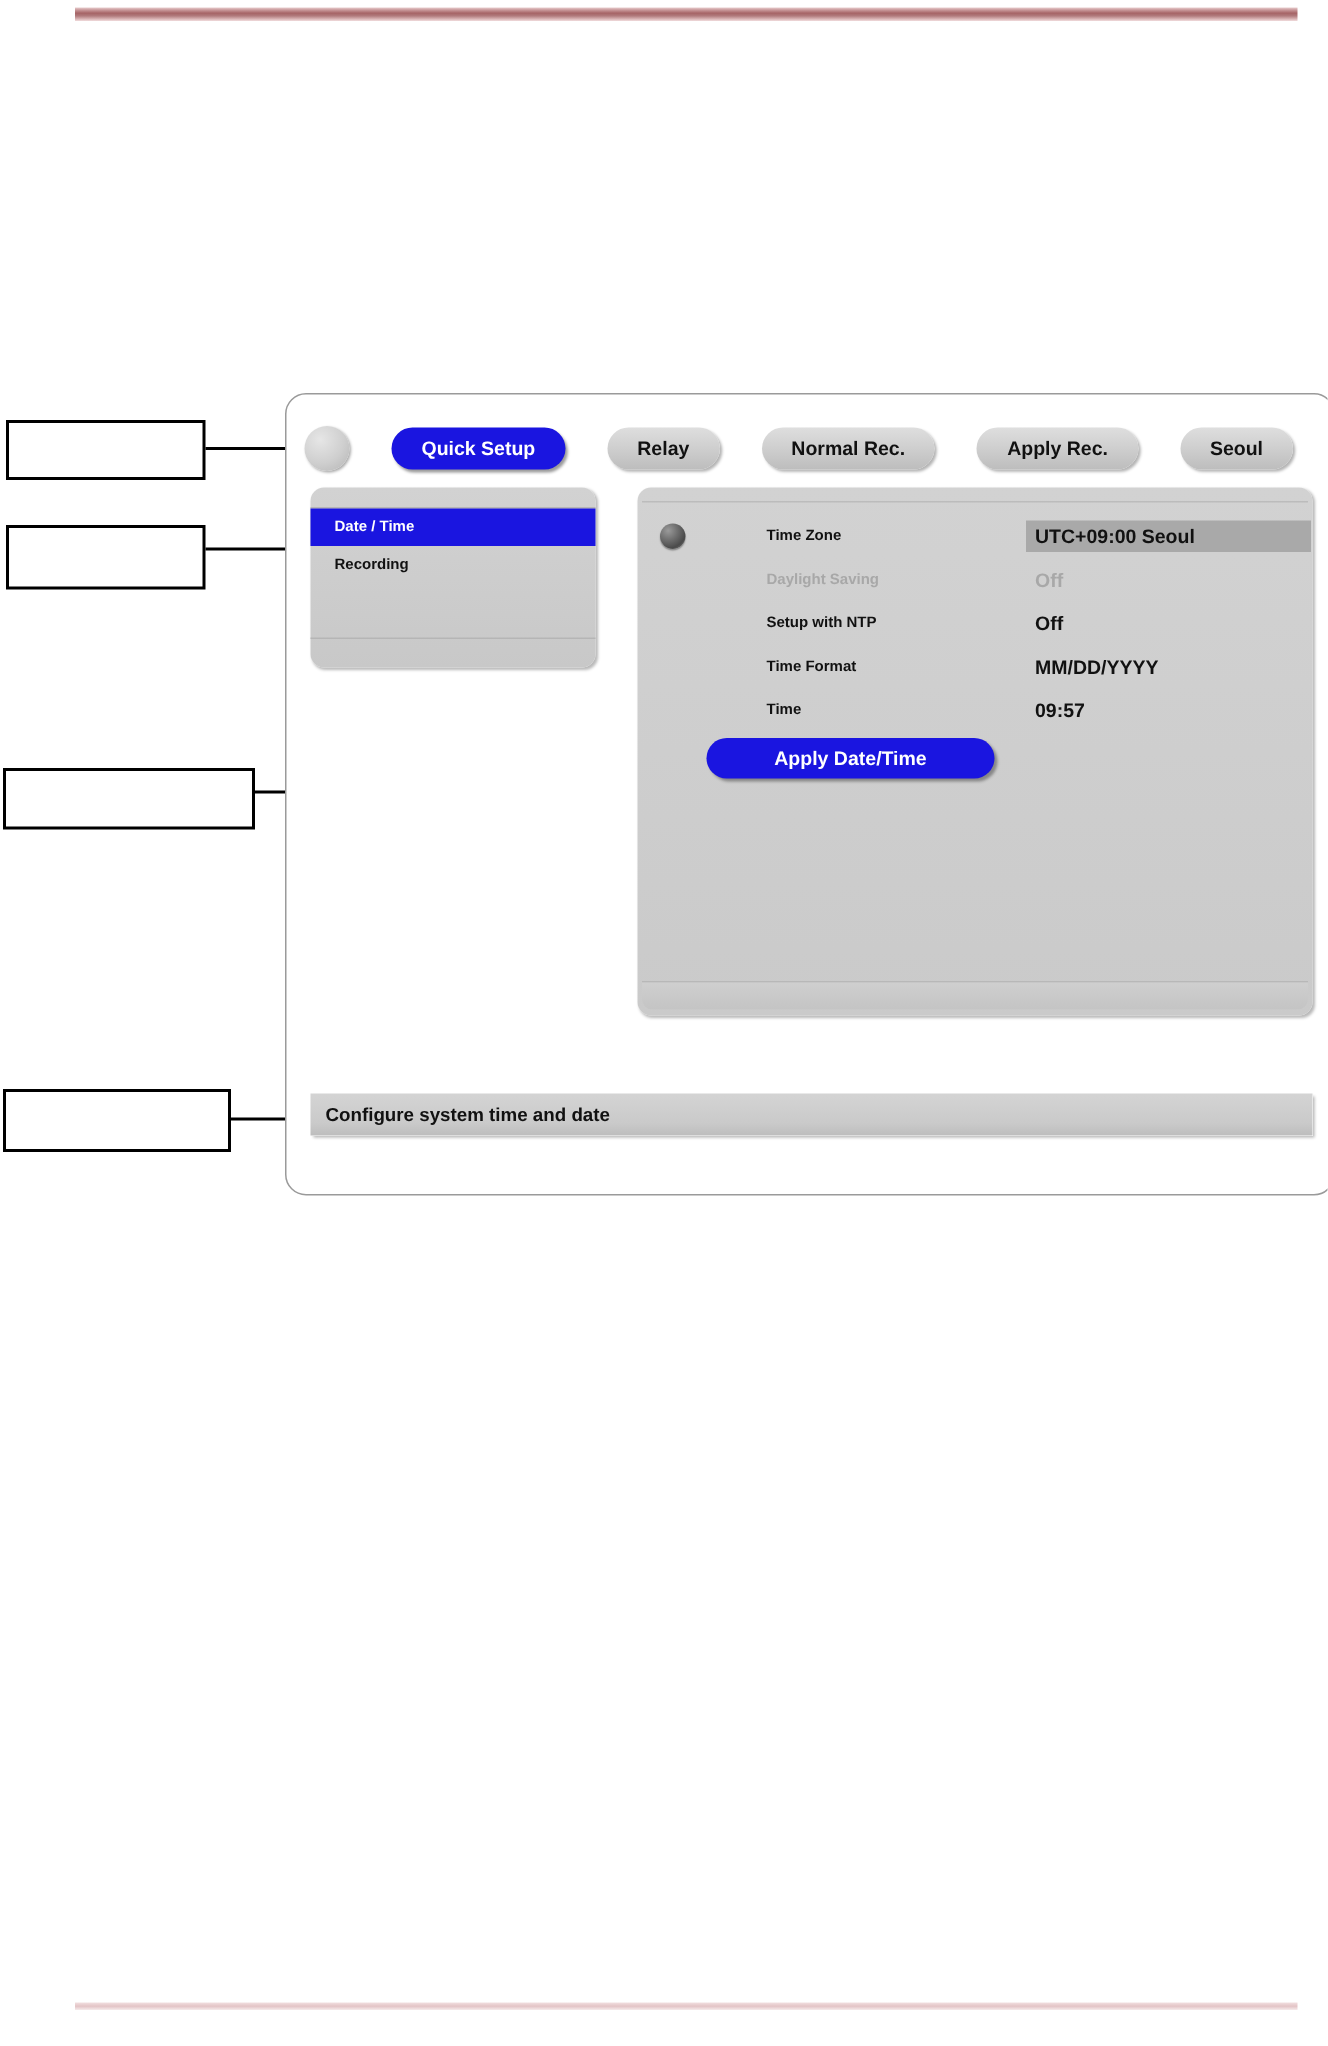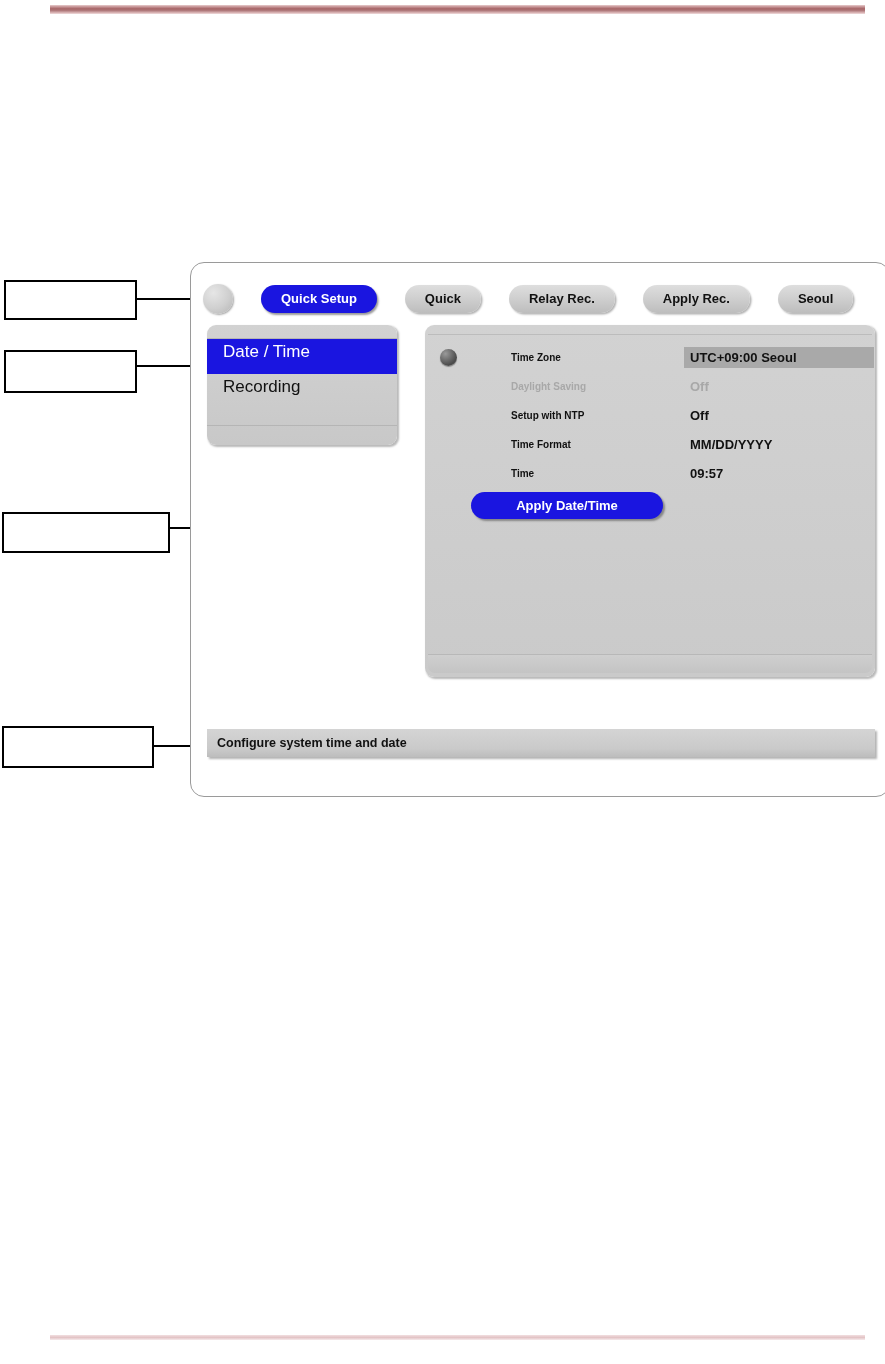--- a/index.html
+++ b/index.html
@@ -138,25 +138,25 @@
     padding: 10px 0 0 0;
   }
   .sidebar-inner {
     border-top: 1px solid #b5b5b5;
     border-bottom: 1px solid #b5b5b5;
     margin-top: 3px;
     height: 88px;
     box-sizing: border-box;
   }
   .sidebar-item {
-    height: 35px;
+    height: 25px;
     line-height: 25px;
     padding-left: 16px;
-    font-size: 17px;
-    font-weight: normal;
+    font-size: 10px;
+    font-weight: bold;
     color: #111111;
   }
   .sidebar-item.selected {
     background: #1a15e0;
     color: #ffffff;
   }
 
   
   .content-panel {
     position: absolute;
@@ -298,22 +298,22 @@
 <div class="callout-box" style="left:2px; top:726px; width:152px; height:42px;">
   <span></span>
 </div>
 <div class="leader-line" style="left:154px; top:745px; width:60px;"></div>
 
 <div class="osd-window">
 
   <div class="tab-bar">
     <div class="nav-circle prev"></div>
     <div class="tab active">Quick Setup</div>
-    <div class="tab">Quick</div>
-    <div class="tab">Relay Rec.</div>
+    <div class="tab">Relay</div>
+    <div class="tab">Normal Rec.</div>
     <div class="tab">Apply Rec.</div>
     <div class="tab">Seoul</div>
     <div class="tab-spacer"></div>
     <div class="nav-circle next"></div>
   </div>
 
   <div class="osd-body">
 
     <div class="sidebar">
       <div class="sidebar-inner">

